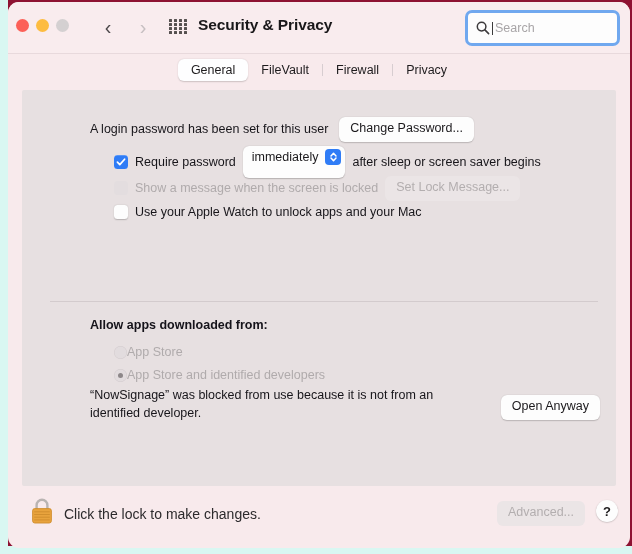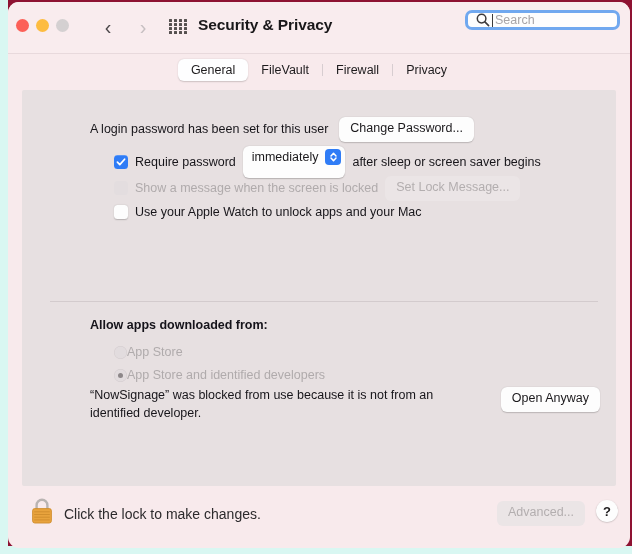--- a/index.html
+++ b/index.html
@@ -79,21 +79,21 @@
   }
 
   #window-title {
     position: absolute; left: 190px; top: 14px;
     font-size: 15.5px; font-weight: bold; color: #191719;
     letter-spacing: -0.1px;
   }
 
   #search-wrap {
     position: absolute; right: 10px; top: 8px;
-    width: 155px; height: 20px;
+    width: 155px; height: 36px;
   }
   #search-field {
     position: absolute; inset: 0;
     background: #fdfdfd;
     border-radius: 7px;
     border: 3px solid #70a8ef;
     display: flex; align-items: center;
     padding-left: 7px;
   }
   #search-icon { width: 16px; height: 16px; flex: none; margin-right: 1px; }
@@ -240,21 +240,21 @@
   #blocked-row {
     position: absolute; left: 68px; top: 297px;
     width: 510px;
     display: flex; align-items: flex-start; justify-content: space-between;
     gap: 14px;
   }
   #blocked-text {
     font-size: 12.5px; color: #17151a; line-height: 1.42;
     max-width: 368px;
   }
-  #open-anyway { margin-top: 0px; }
+  #open-anyway { margin-top: 8px; }
 
   
   #bottom {
     position: absolute; left: 0; bottom: 0;
     width: 622px; height: 62px;
   }
   #lock-icon {
     position: absolute; left: 20px; top: 10px;
     width: 28px; height: 30px;
   }

